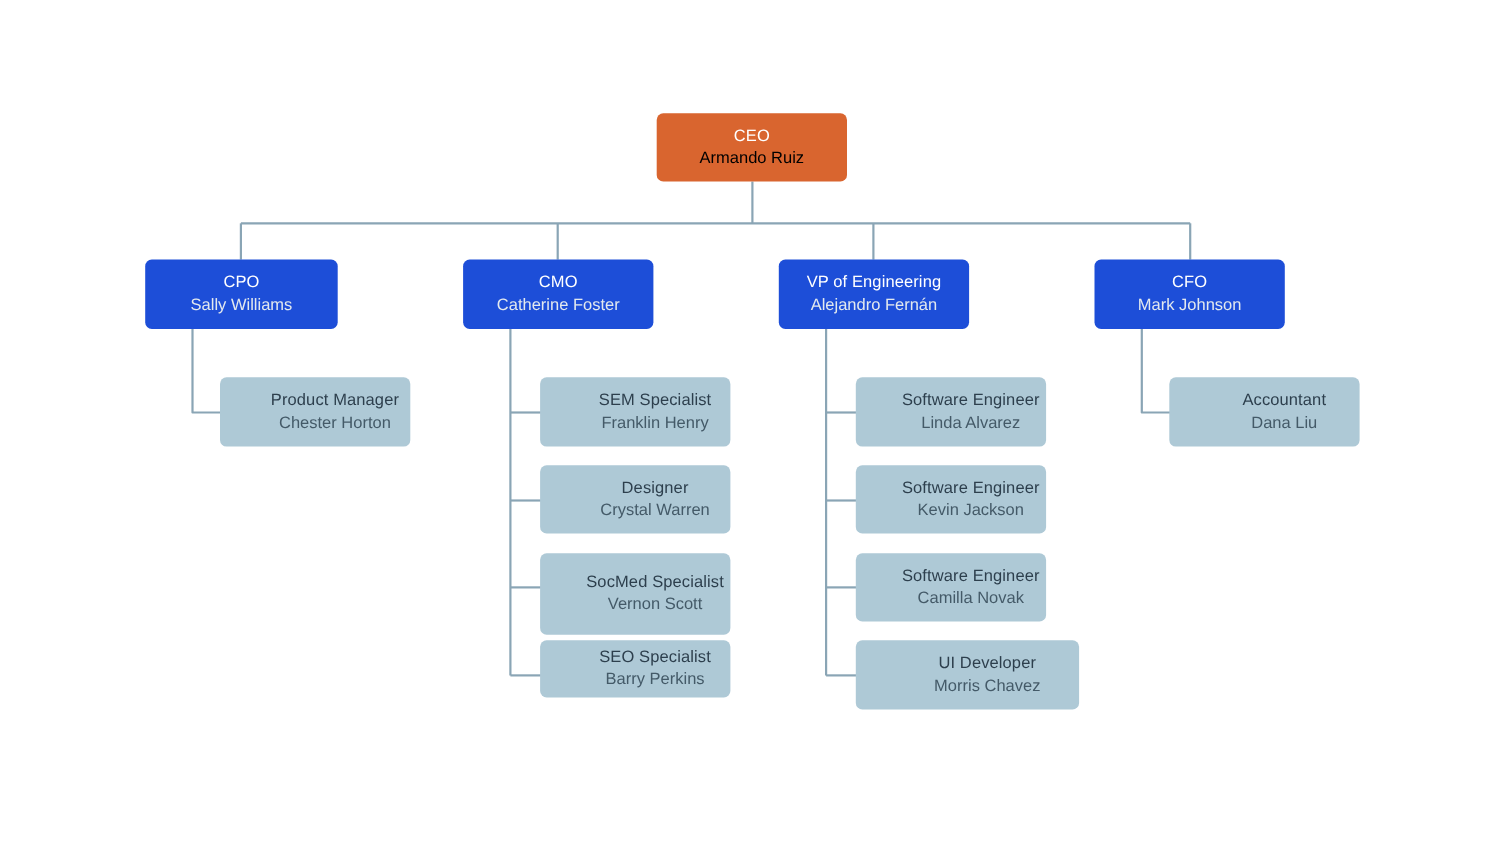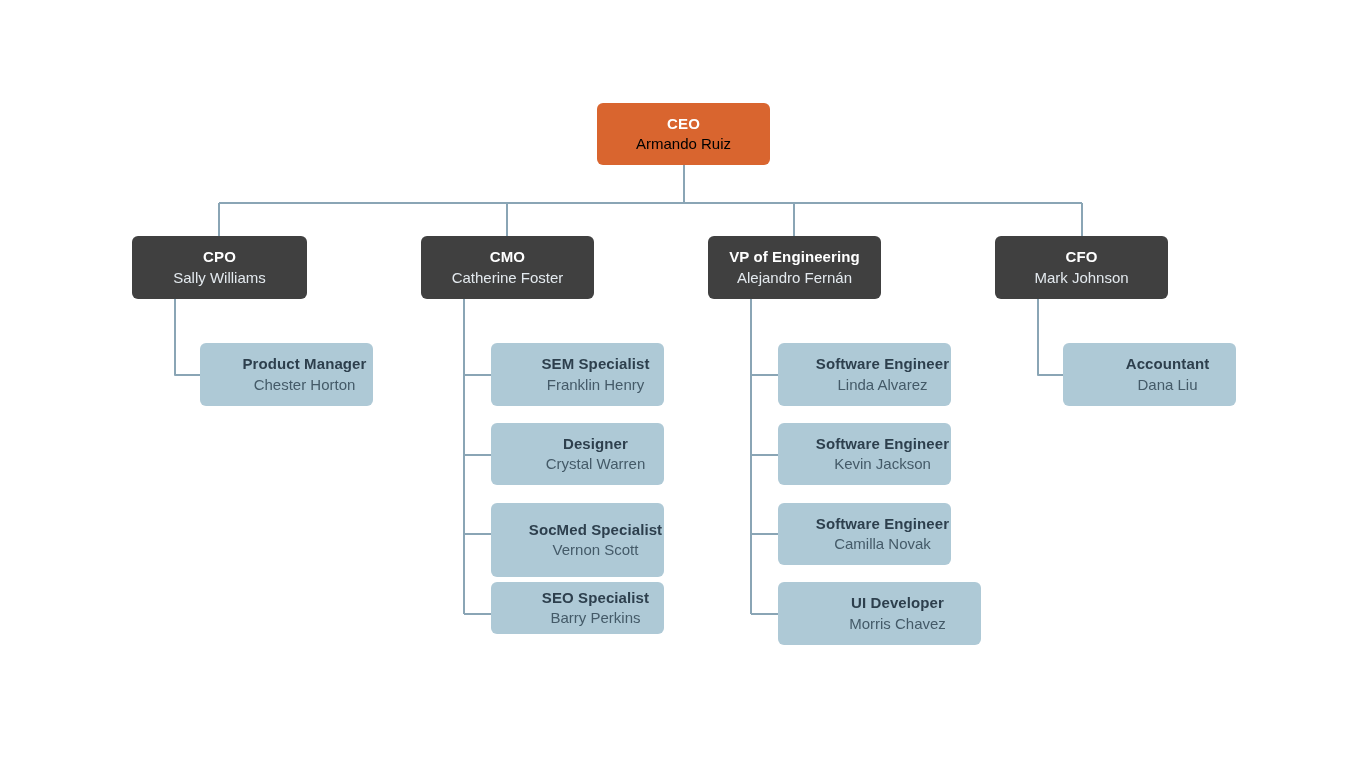--- a/index.html
+++ b/index.html
@@ -33,40 +33,40 @@
     border-radius: 6px;
     display: flex;
     flex-direction: column;
     align-items: center;
     justify-content: center;
     text-align: center;
     line-height: 1.22;
     padding: 4px 8px;
   }
   .node .role {
-    font-weight: bold;
+    font-weight: normal;
     font-size: 15px;
     letter-spacing: 0.1px;
     white-space: nowrap;
   }
   .node .person {
     font-size: 15px;
     font-weight: normal;
     white-space: nowrap;
     margin-top: 2px;
   }
   .node.level-root {
     background: #d9652f;
     color: #ffffff;
   }
   .node.level-root .person {
     color: #000000;
   }
   .node.level-exec {
-    background: #404040;
+    background: #1d4ed8;
     color: #ffffff;
   }
   .node.level-exec .person {
     color: #e3e9ee;
   }
   .node.level-staff {
     background: #aec9d6;
     color: #2d3f4d;
     padding-left: 44px;
   }

